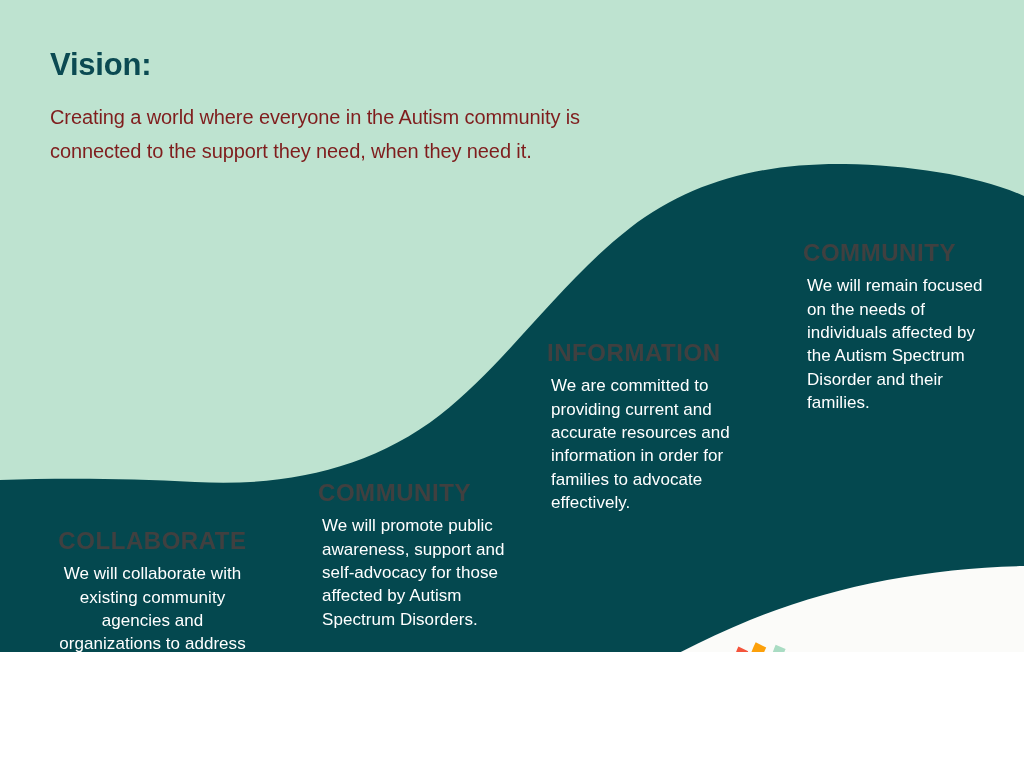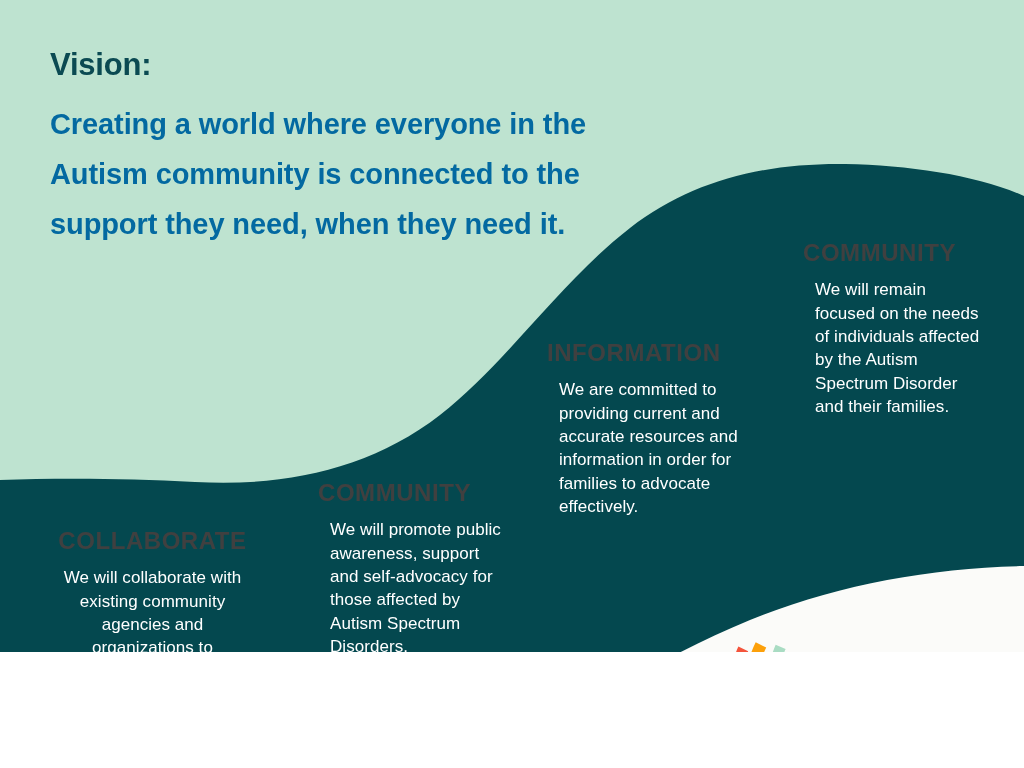--- a/index.html
+++ b/index.html
@@ -36,23 +36,23 @@
   }
   #vision-heading {
     font-size: 31px;
     font-weight: bold;
     color: #0B4A52;
     letter-spacing: -0.2px;
     margin: 0 0 18px 0;
     line-height: 1.1;
   }
   #vision-statement {
-    font-size: 29px;
-    font-weight: 700;
-    color: #0369a1;
+    font-size: 20px;
+    font-weight: 400;
+    color: #7f1d1d;
     line-height: 1.72;
     margin: 0;
     letter-spacing: -0.1px;
   }
 
   
   .pillar {
     position: absolute;
   }
   .pillar-title {
@@ -61,21 +61,21 @@
     color: #404040;
     letter-spacing: 0.55px;
     margin: 0 0 8px 0;
     line-height: 1.1;
   }
   .pillar-body {
     font-size: 17px;
     font-weight: 400;
     color: #FFFFFF;
     line-height: 1.37;
-    margin: 12px;
+    margin: 4px;
     letter-spacing: 0.05px;
   }
 
   #pillar-collaborate { left: 50px;  top: 528px; width: 205px; text-align: center; }
   #pillar-awareness   { left: 318px; top: 480px; width: 198px; }
   #pillar-information { left: 547px; top: 340px; width: 205px; }
   #pillar-community   { left: 803px; top: 240px; width: 195px; }
 
   
   #logo {

